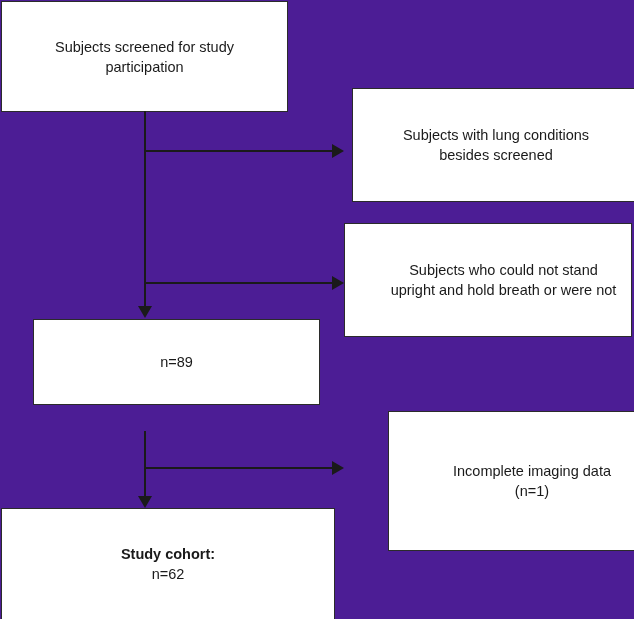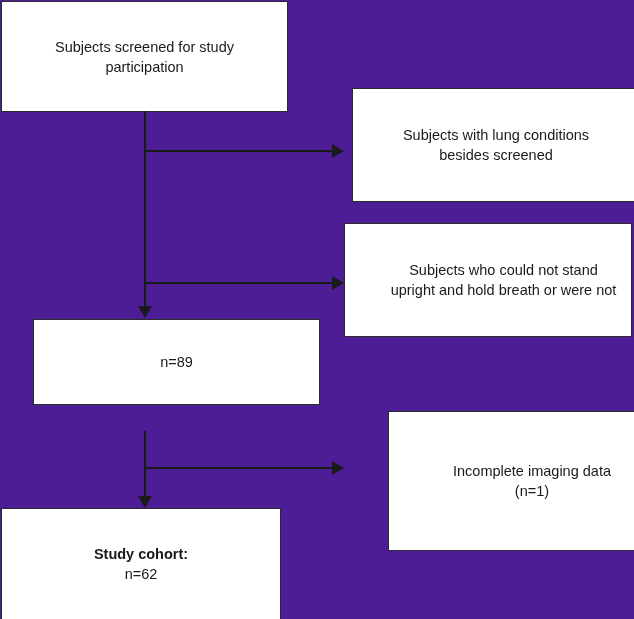--- a/index.html
+++ b/index.html
@@ -78,21 +78,21 @@
       <span>participation</span>
     </span>
   </div>
 
   <div class="node" style="left:1px; top:319px; width:287px; height:86px;margin-left:32px;">
     <span class="txt">
       <span>n=89</span>
     </span>
   </div>
 
-  <div class="node" style="left:1px; top:508px; width:280px; height:112px;justify-content:flex-end;">
+  <div class="node" style="left:1px; top:508px; width:334px; height:112px;justify-content:flex-end;">
     <span class="txt">
       <span class="line-b">Study cohort:</span>
       <span>n=62</span>
     </span>
   </div>
 
   <div class="node" style="left:352px; top:88px; width:288px; height:114px;">
     <span class="txt">
       <span>Subjects with lung conditions</span><br>
       <span>besides screened</span>

